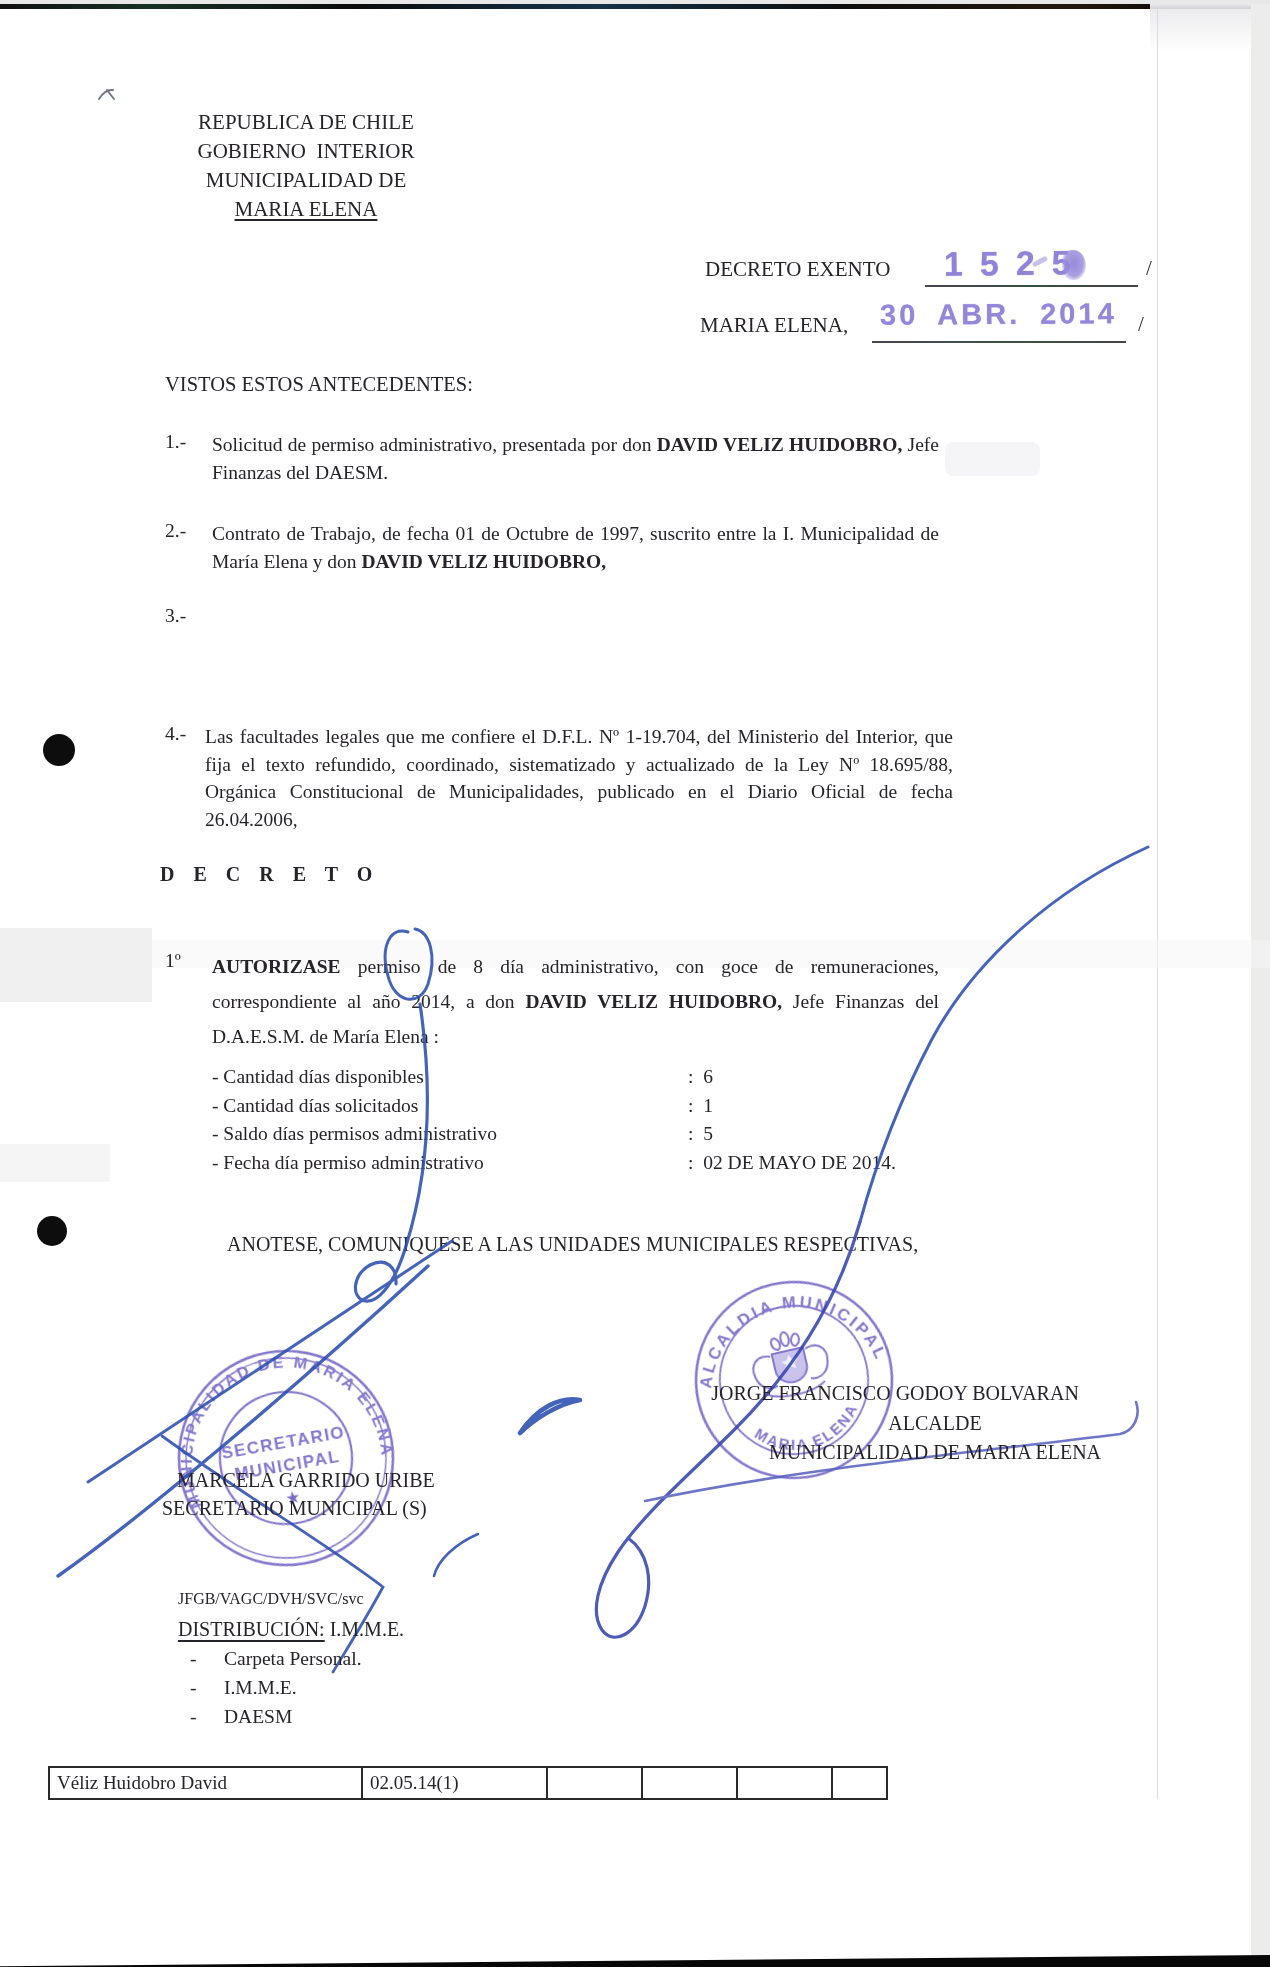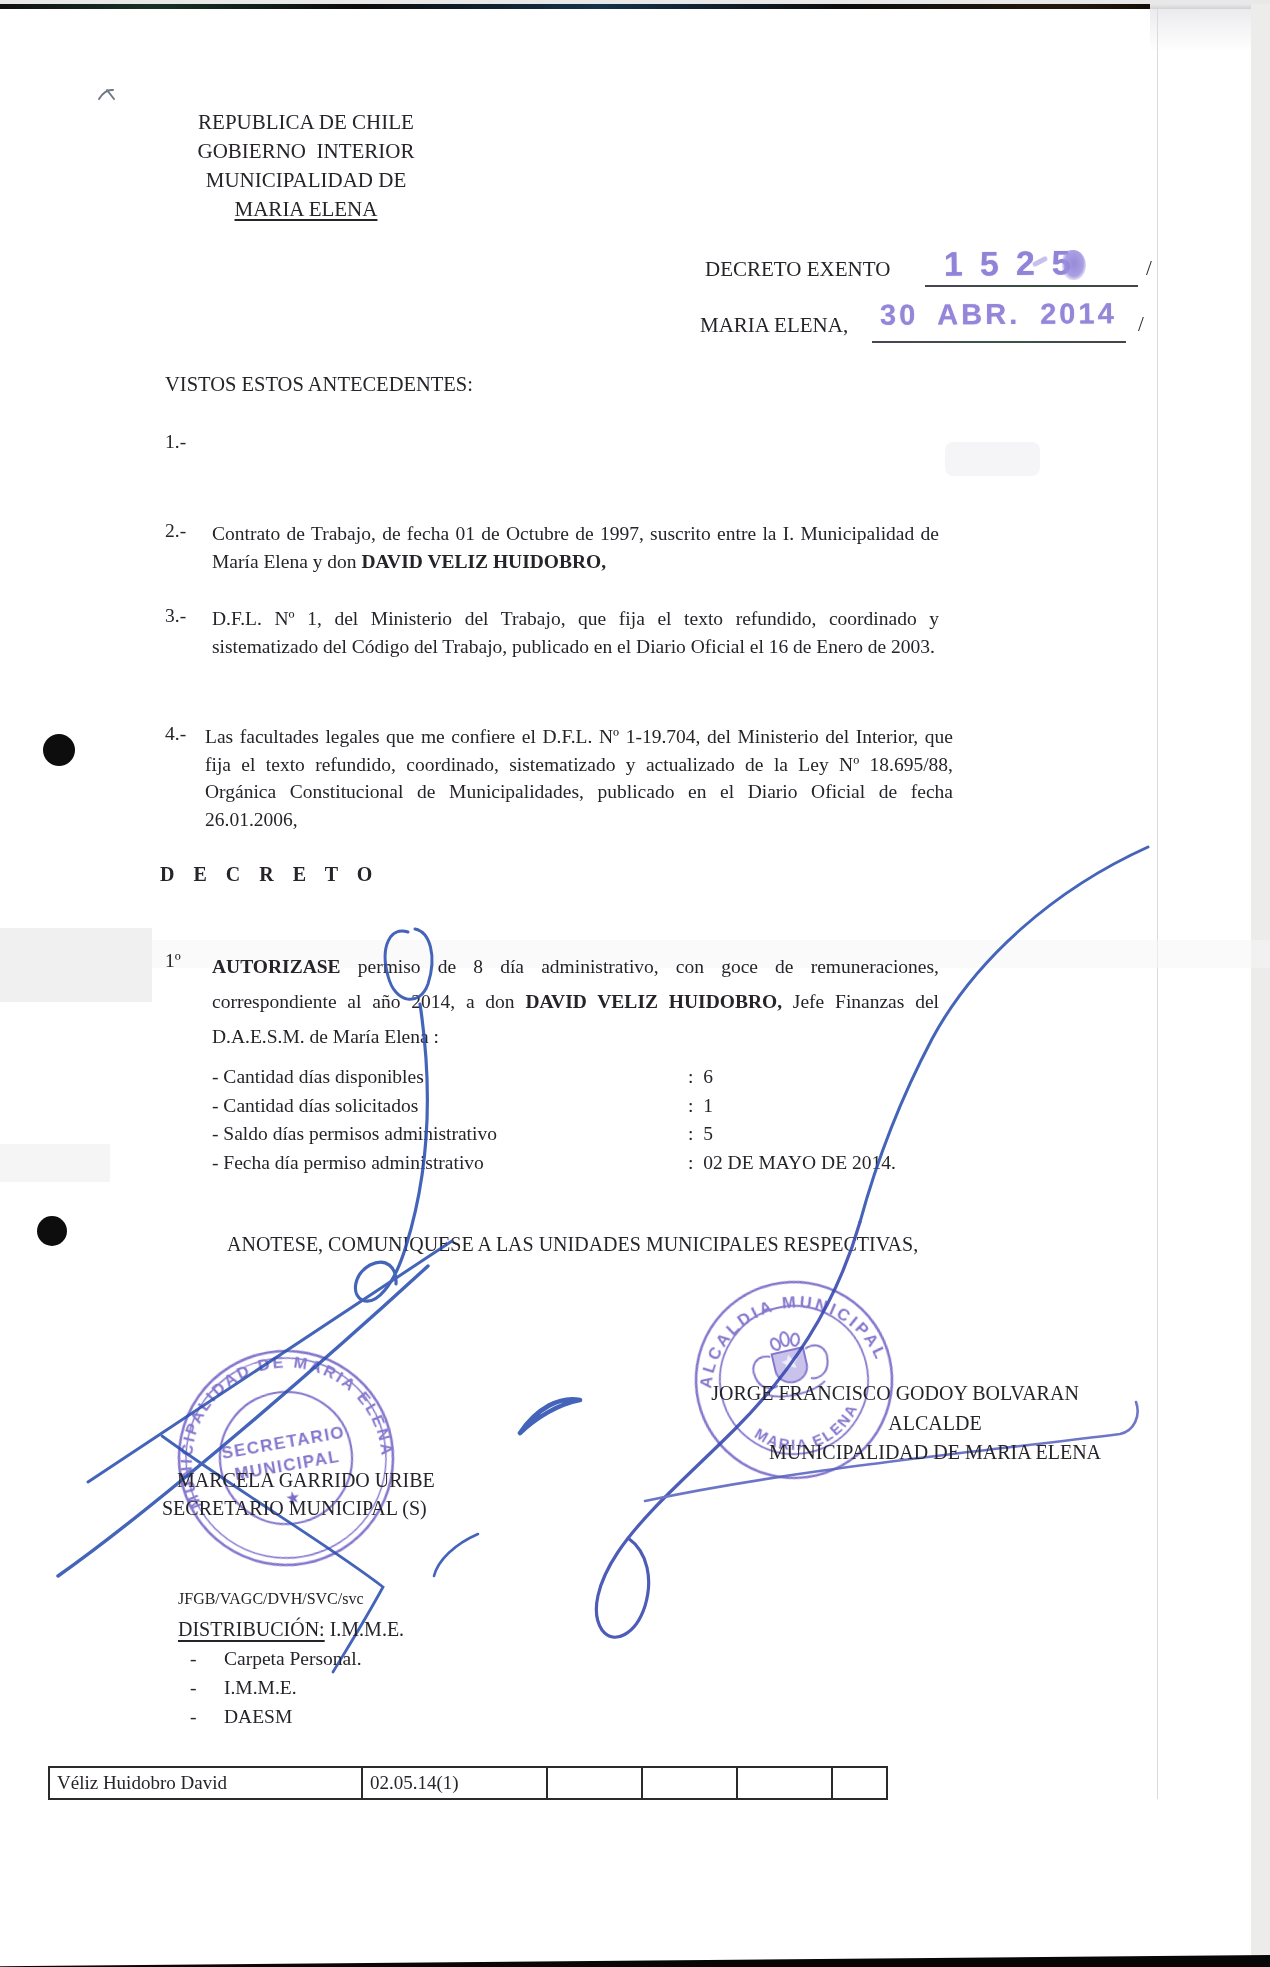--- a/index.html
+++ b/index.html
@@ -113,29 +113,29 @@
   <div class="abs decree-slash">/</div>
 
   <div class="abs date-label">MARIA ELENA,</div>
   <div class="abs date-underline"></div>
   <div class="abs stamp-date">30 ABR. 2014</div>
   <div class="abs date-slash">/</div>
 
   <div class="abs vistos">VISTOS ESTOS ANTECEDENTES:</div>
 
   <div class="abs item-num" style="left:165px;top:427px;">1.-</div>
+  <div class="abs item-text just" style="left:212px;top:427px;"><span>Solicitud de permiso administrativo, presentada por don </span><span class="b">DAVID VELIZ HUIDOBRO,</span><span> Jefe Finanzas del DAESM.</span></div>
 
   <div class="abs item-num" style="left:165px;top:516px;">2.-</div>
   <div class="abs item-text just" style="left:212px;top:516px;"><span>Contrato de Trabajo, de fecha 01 de Octubre de 1997, suscrito entre la I. Municipalidad de María Elena y don  </span><span class="b">DAVID VELIZ HUIDOBRO,</span><span></span></div>
 
   <div class="abs item-num" style="left:165px;top:601px;">3.-</div>
-  <div class="abs item-text just lh27" style="left:212px;top:601px;"><span>D.F.L. Nº  1, del Ministerio del Trabajo, que fija el texto refundido, coordinado y sistematizado del Código del Trabajo, publicado en el Diario Oficial el 16 de Enero de 2003.</span></div>
 
   <div class="abs item-num" style="left:165px;top:719px;">4.-</div>
-  <div class="abs item-text just lh27" style="left:205px;top:719px;width:748px;"><span>Las facultades legales que me confiere el D.F.L. Nº 1-19.704, del Ministerio del Interior, que fija el texto refundido, coordinado, sistematizado y actualizado de la Ley Nº 18.695/88, Orgánica Constitucional de Municipalidades, publicado en el Diario Oficial de fecha 26.01.2006,</span></div>
+  <div class="abs item-text just lh27" style="left:205px;top:719px;width:748px;"><span>Las facultades legales que me confiere el D.F.L. Nº 1-19.704, del Ministerio del Interior, que fija el texto refundido, coordinado, sistematizado y actualizado de la Ley Nº 18.695/88, Orgánica Constitucional de Municipalidades, publicado en el Diario Oficial de fecha 26.04.2006,</span></div>
 
   <div class="abs decreto-h">D E C R E T O</div>
 
   <div class="abs art-num">1º</div>
   <div class="abs art-text just"><span class="b">AUTORIZASE</span><span> permiso de 8 día administrativo, con goce de remuneraciones, correspondiente al año 2014, a don </span><span class="b">DAVID VELIZ HUIDOBRO,</span><span> Jefe Finanzas del D.A.E.S.M. de María Elena :</span></div>
 
   <div class="abs dia-label" style="top:1062px;">- Cantidad días disponibles</div>
   <div class="abs dia-value pre" style="top:1062px;">:  6</div>
   <div class="abs dia-label" style="top:1091px;">- Cantidad días solicitados</div>
   <div class="abs dia-value pre" style="top:1091px;">:  1</div>

